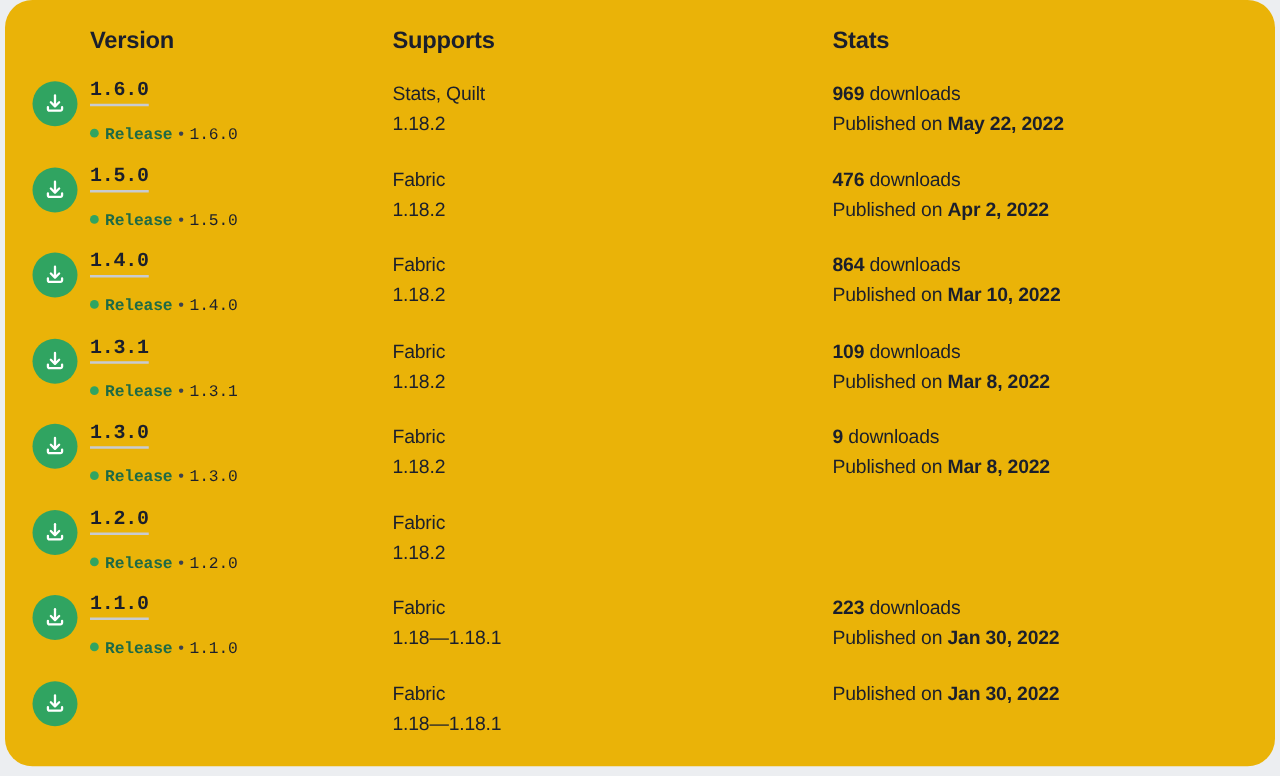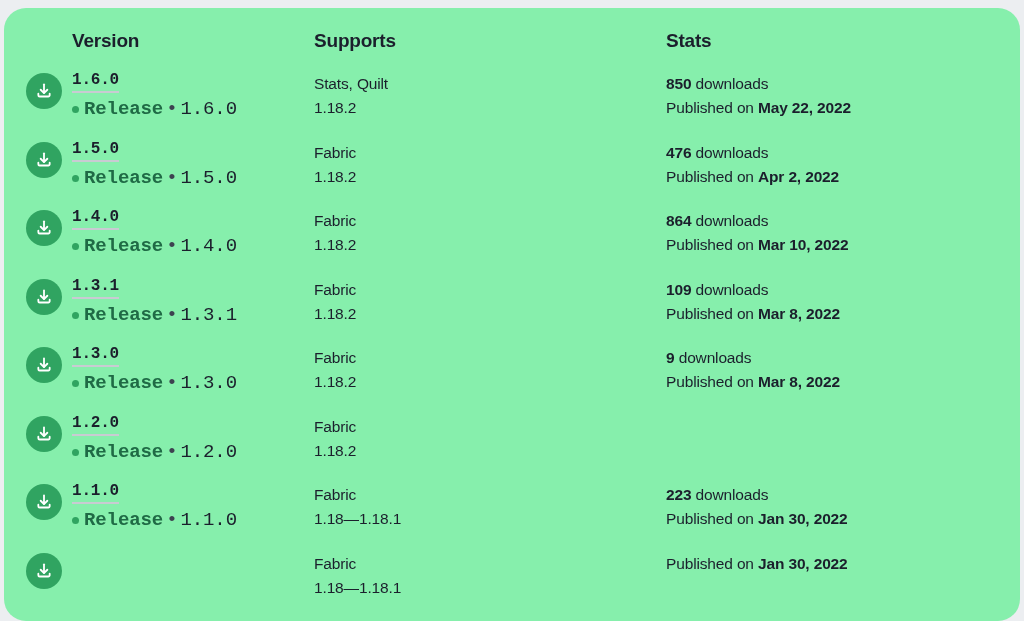--- a/index.html
+++ b/index.html
@@ -11,24 +11,24 @@
     width: 1024px;
     height: 621px;
     overflow: hidden;
     font-family: "Liberation Sans", sans-serif;
     -webkit-font-smoothing: antialiased;
   }
 
   .card {
     position: absolute;
     left: 4px;
-    top: 8px;
+    top: 0;
     width: 1016px;
     height: 613px;
-    background: #86efac;
+    background: #eab308;
     border-radius: 22px;
     overflow: hidden;
   }
 
   .versions-table {
     position: absolute;
     left: 0;
     top: 0;
     width: 1016px;
   }
@@ -93,22 +93,22 @@
     letter-spacing: -0.2px;
     line-height: 19px;
     text-decoration: none;
     border-bottom: 2px solid #c8cbd2;
     padding-bottom: 1px;
     display: inline-block;
     cursor: pointer;
   }
 
   .vchannel {
-    margin-top: 7px;
-    font-size: 19px;
+    margin-top: 14px;
+    font-size: 13px;
     line-height: 18px;
     white-space: nowrap;
     letter-spacing: -0.1px;
   }
   .dot {
     display: inline-block;
     width: 7px;
     height: 7px;
     border-radius: 50%;
     background: #30a461;
@@ -183,21 +183,21 @@
         <div class="vchannel">
           <span class="dot"></span><span class="channel-name">Release</span><span class="sep">•</span><span class="channel-ver">1.6.0</span>
         </div>
       </div>
     </div>
     <div class="scol">
       <div>Stats, Quilt</div>
       <div>1.18.2</div>
     </div>
     <div class="stcol">
-      <div><span class="strong">850</span> <span>downloads</span></div>
+      <div><span class="strong">969</span> <span>downloads</span></div>
       <div><span>Published on</span> <span class="strong">May 22, 2022</span></div>
     </div>
   </div>
 
   <div class="version-row">
     <div class="vcol">
       <div class="dl-btn">
         <span>
           <svg width="20" height="20" viewBox="0 0 24 24" fill="none" stroke="#ffffff" stroke-width="2.2" stroke-linecap="round" stroke-linejoin="round">
             <path d="M12 4 L12 14"></path>

